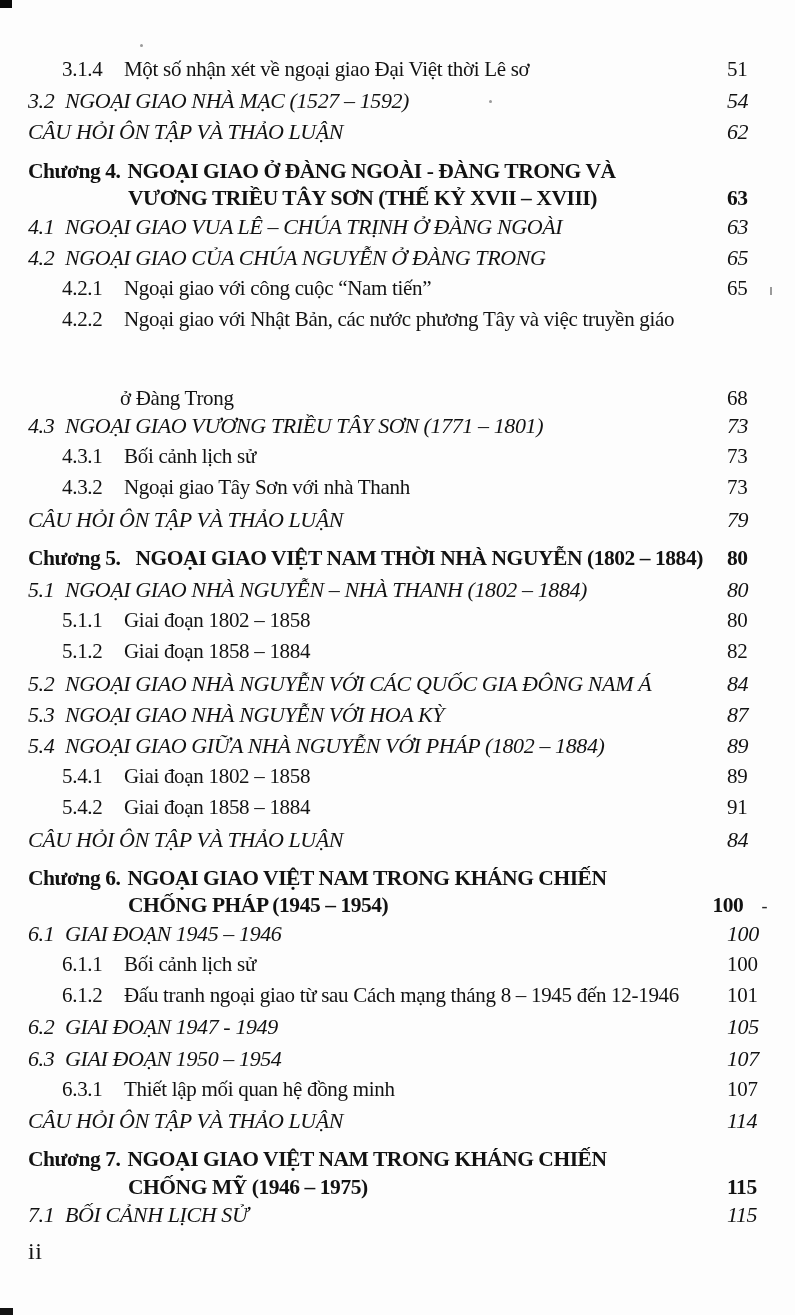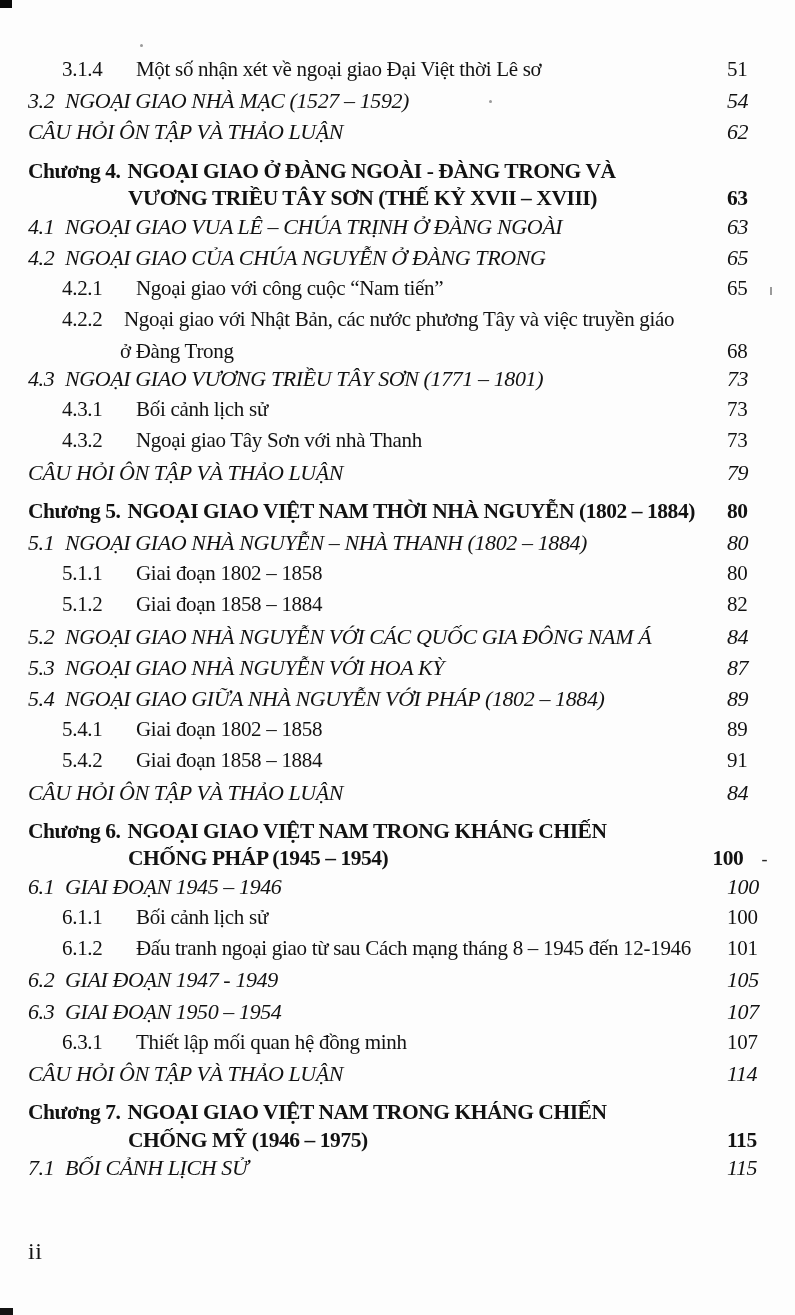--- a/index.html
+++ b/index.html
@@ -23,37 +23,37 @@
   }
   .row{height:31.2px;}
   .num{flex:none;}
   .title{flex:1 1 auto;min-width:0;}
   .pg{flex:none;min-width:40px;}
   
   .sec,.question{font-size:22px;letter-spacing:-0.4px;font-style:italic;}
   .sec .num{width:37px;}
   
   .sub,.sub-wrap{font-size:21px;letter-spacing:-0.3px;}
-  .sub{padding-left:34px;gap:12px;}
+  .sub{padding-left:34px;}
   .sub .num{width:62px;}
   
   .chapter{
     margin-top:8px;
     font-weight:700;
     font-size:21.5px;
     letter-spacing:-0.45px;
   }
   .chapter .line{height:27.6px;}
-  .chapter.single .line{height:31.2px;}
+  .chapter.single .line{height:31.2px;gap:8px;}
   .chapter .num{margin-right:7px;}
   .chapter .line2{padding-left:100px;}
   
   .sub-wrap .line1{height:31.2px;padding-left:34px;}
   .sub-wrap .line1 .num{width:62px;}
-  .sub-wrap .line2{height:27.6px;padding-left:92px;}
+  .sub-wrap .line2{height:27.6px;padding-left:92px;margin-top:47px;}
   .page-suffix{
     flex:none;
     margin-left:9px;
     font-weight:400;
     font-size:18px;
     color:#2a2a2a;
   }
   .footer{
     position:absolute;
     left:28px;top:1238px;

